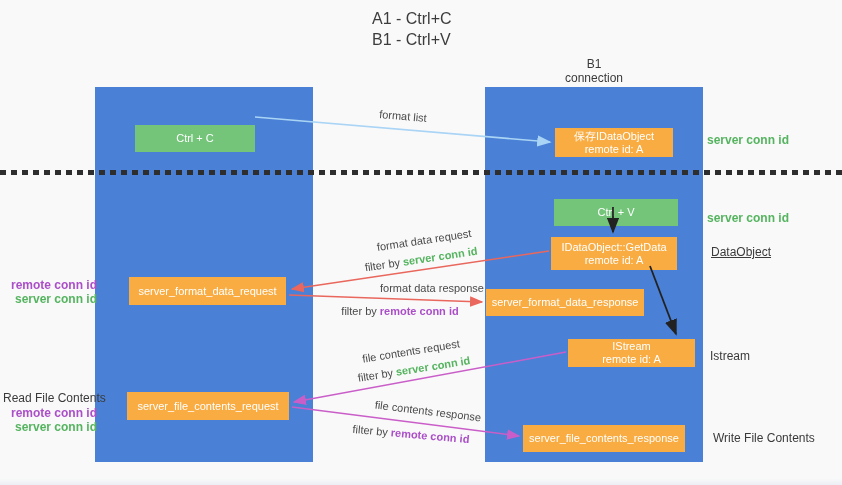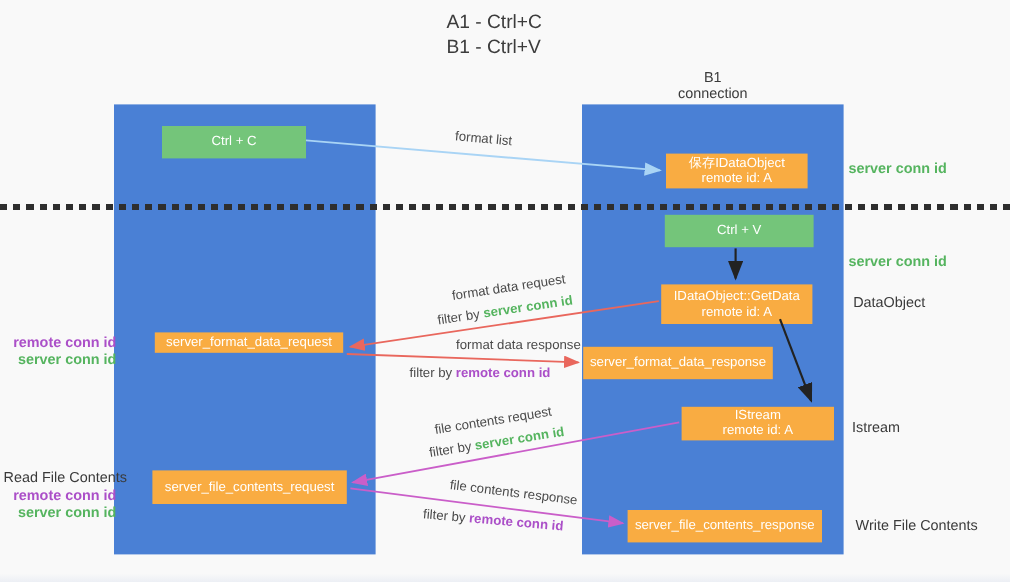--- a/index.html
+++ b/index.html
@@ -25,21 +25,21 @@
     position:absolute; left:0; top:170px; width:842px; height:5px;
     background:repeating-linear-gradient(90deg, #2e2e2e 0 6px, transparent 6px 11px);
     z-index:3;
   }
   .box {
     position:absolute; display:flex; flex-direction:column;
     align-items:center; justify-content:center;
     color:#ffffff; text-align:center; z-index:4;
     font-size:11px; line-height:13px;
   }
-  .green  { background:#74c57a; }
+  .green  { background:#74c57a;margin-top:20px; }
   .orange { background:#f9ac42; }
   svg.arrows { position:absolute; inset:0; z-index:5; pointer-events:none; }
   .lbl {
     position:absolute; z-index:6; white-space:nowrap;
     font-size:11px; color:#4a4a4a;
   }
   .green-id  { color:#55b45f; font-weight:bold; margin-left:3px; }
   .purple-id { color:#ab4fc8; font-weight:bold; margin-left:3px; }
   .annot {
     position:absolute; z-index:6; white-space:nowrap;
@@ -87,21 +87,21 @@
 
   <div class="box green" style="left:554px; top:179px; width:124px; height:27px;">
     <span>Ctrl + V</span>
   </div>
 
   <div class="box orange" style="left:551px; top:237px; width:126px; height:33px;">
     <span>IDataObject::GetData</span>
     <span>remote id: A</span>
   </div>
 
-  <div class="box orange" style="left:129px; top:277px; width:157px; height:17px;text-align:center;">
+  <div class="box orange" style="left:129px; top:277px; width:157px; height:28px;text-align:center;">
     <span>server_format_data_request</span>
   </div>
 
   <div class="box orange" style="left:486px; top:289px; width:158px; height:27px;">
     <span>server_format_data_response</span>
   </div>
 
   <div class="box orange" style="left:568px; top:339px; width:127px; height:28px;">
     <span>IStream</span>
     <span>remote id: A</span>
@@ -166,21 +166,21 @@
 
   <div class="lbl" style="left:428px; top:411px; transform:translate(-50%,-50%) rotate(7deg);">
     <span>file contents response</span>
   </div>
   <div class="lbl" style="left:411px; top:434px; transform:translate(-50%,-50%) rotate(5deg);">
     <span>filter by</span><span class="purple-id">remote conn id</span>
   </div>
 
   <div class="annot annot-bold-green" style="left:707px; top:133px;">server conn id</div>
   <div class="annot annot-bold-green" style="left:707px; top:211px;">server conn id</div>
-  <div class="annot" style="left:711px; top:245px;">DataObject</div>
+  <div class="annot" style="left:711px; top:245px;text-decoration:underline;">DataObject</div>
   <div class="annot" style="left:710px; top:349px;">Istream</div>
   <div class="annot" style="left:713px; top:431px;">Write File Contents</div>
 
   <div class="left-id-group" style="left:0px; top:278px; width:97px;">
     <div class="annot-bold-purple">remote conn id</div>
     <div class="annot-bold-green">server conn id</div>
   </div>
 
   <div class="annot" style="left:3px; top:391px;">Read File Contents</div>
   <div class="left-id-group" style="left:0px; top:406px; width:97px;">

